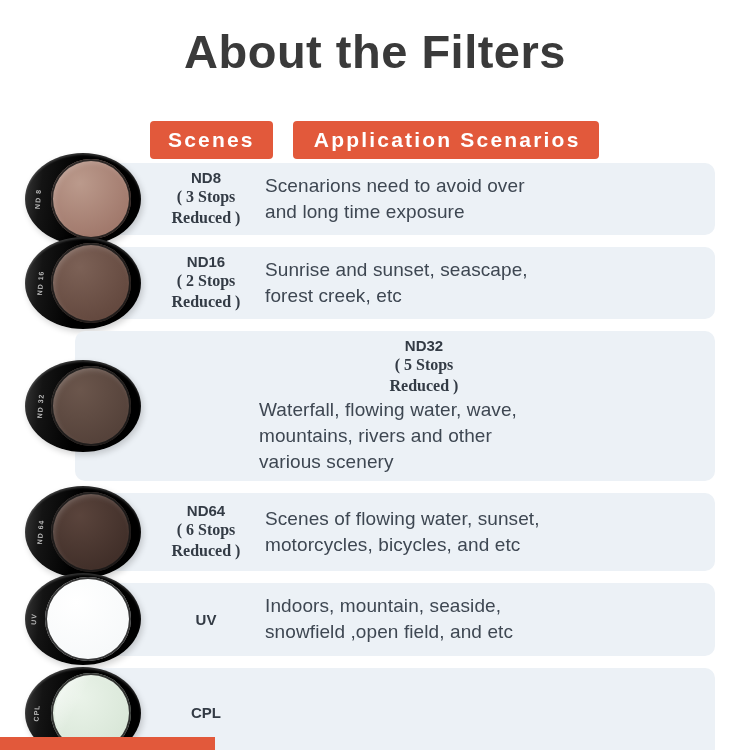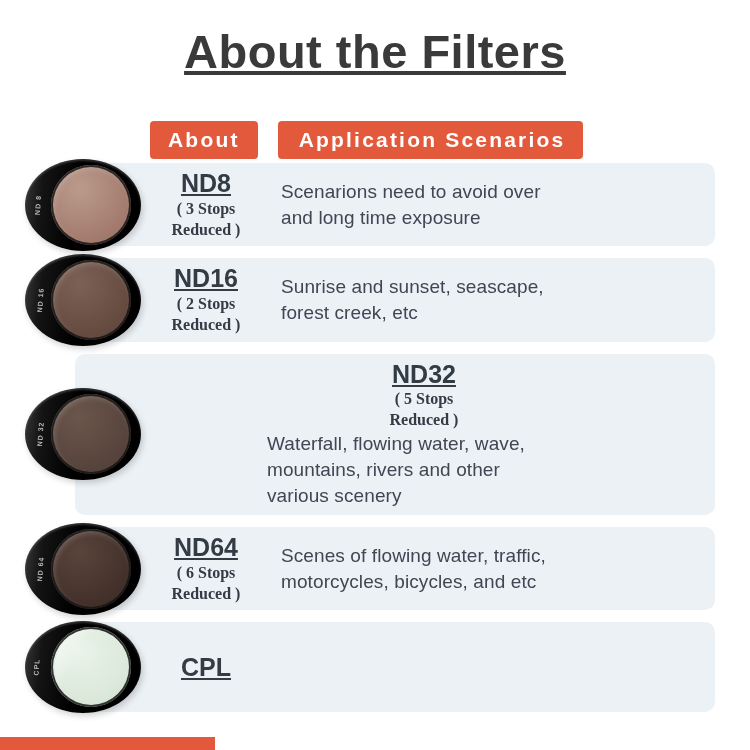--- a/index.html
+++ b/index.html
@@ -2,21 +2,21 @@
 <html><head>
 <meta charset="utf-8">
 <style>
   html,body{margin:0;padding:0;background:#ffffff;}
   #canvas{
     position:relative;width:750px;height:750px;overflow:hidden;background:#ffffff;
     font-family:"Liberation Sans","DejaVu Sans",sans-serif;
   }
   .page-title{
     position:absolute;top:24px;left:0;width:750px;text-align:center;
-    font-size:47px;font-weight:700;color:#3a3a3a;letter-spacing:0.5px;text-decoration:underline;
+    font-size:47px;font-weight:700;color:#3a3a3a;letter-spacing:0.5px;
   }
   .header-badges{
     position:absolute;top:121px;left:150px;display:flex;gap:20px;
   }
   .badge{
     height:38px;line-height:38px;border-radius:4px;
     color:#ffffff;font-weight:700;font-size:21px;letter-spacing:2.2px;
     padding:0 18px;white-space:nowrap;
   }
   .rows{
@@ -43,39 +43,39 @@
     background:linear-gradient(118deg,rgba(255,255,255,0.85) 0%,rgba(255,255,255,0.55) 10%,rgba(255,255,255,0) 34%);
     pointer-events:none;
   }
   .rim-label{
     position:absolute;left:3px;top:50%;transform:translateY(-50%) rotate(-86deg);
     font-size:7px;color:#b9b9b9;letter-spacing:1px;font-weight:700;
   }
   .namecol{
     width:118px;margin-left:72px;flex:0 0 auto;text-align:center;color:#333b45;
   }
-  .fname{font-size:25px;font-weight:700;line-height:1.15;text-decoration:underline;}
+  .fname{font-size:15px;font-weight:700;line-height:1.15;}
   .fsub{font-size:16px;font-weight:700;line-height:1.3;white-space:pre-line;margin-top:1px;font-family:Liberation Serif, serif;}
   .desc{
-    flex:1;margin-left:16px;font-size:19px;color:#3e4752;line-height:1.37;
+    flex:1;margin-left:0;font-size:19px;color:#3e4752;line-height:1.37;
     white-space:pre-line;letter-spacing:0.1px;
   }
   .bottom-bar{
     position:absolute;left:0;bottom:0;width:215px;height:13px;
   }
 </style>
 </head>
 <body>
 
 <div id="canvas">
 
   <div class="page-title">About the Filters</div>
 
   <div class="header-badges">
-    <div class="badge" style="background: rgb(226, 89, 59);">About</div>
+    <div class="badge" style="background: rgb(226, 89, 59);">Scenes</div>
     <div class="badge" style="background: rgb(226, 89, 59); padding-left: 21px;">Application Scenarios</div>
   </div>
 
   <div class="rows">
 
     <div class="row" style="min-height: 70px; background: rgb(236, 241, 246);">
       <div class="filter">
         <span class="rim-label">ND 8</span>
         <div class="glass" style="background: radial-gradient(circle at 36% 30%, rgb(187, 154, 140), rgb(161, 121, 108) 72%);"></div>
       </div>
@@ -120,24 +120,35 @@
     <div class="row" style="min-height: 78px; background: rgb(236, 241, 246);">
       <div class="filter">
         <span class="rim-label">ND 64</span>
         <div class="glass" style="background: radial-gradient(circle at 36% 30%, rgb(90, 68, 60), rgb(65, 47, 41) 72%);"></div>
       </div>
       <div class="namecol">
         <div class="fname">ND64</div>
         <div class="fsub">( 6 Stops
 Reduced )</div>
       </div>
-      <div class="desc">Scenes of flowing water, traffic,
+      <div class="desc">Scenes of flowing water, sunset,
 motorcycles, bicycles, and etc</div>
     </div>
 
+    <div class="row" style="min-height: 73px; background: rgb(236, 241, 246);">
+      <div class="filter uv">
+        <span class="rim-label">UV</span>
+        <div class="glass" style="background: radial-gradient(circle at 36% 30%, rgb(255, 255, 255), rgb(247, 249, 250) 72%);"></div>
+      </div>
+      <div class="namecol">
+        <div class="fname">UV</div>
+      </div>
+      <div class="desc">Indoors, mountain, seaside,
+snowfield ,open field, and etc</div>
+    </div>
 
     <div class="row" style="min-height: 90px; background: rgb(236, 241, 246);">
       <div class="filter">
         <span class="rim-label">CPL</span>
         <div class="glass" style="background: radial-gradient(circle at 36% 30%, rgb(234, 243, 233), rgb(217, 231, 216) 72%);"></div>
         <div class="reflection"></div>
       </div>
       <div class="namecol">
         <div class="fname">CPL</div>
       </div>

